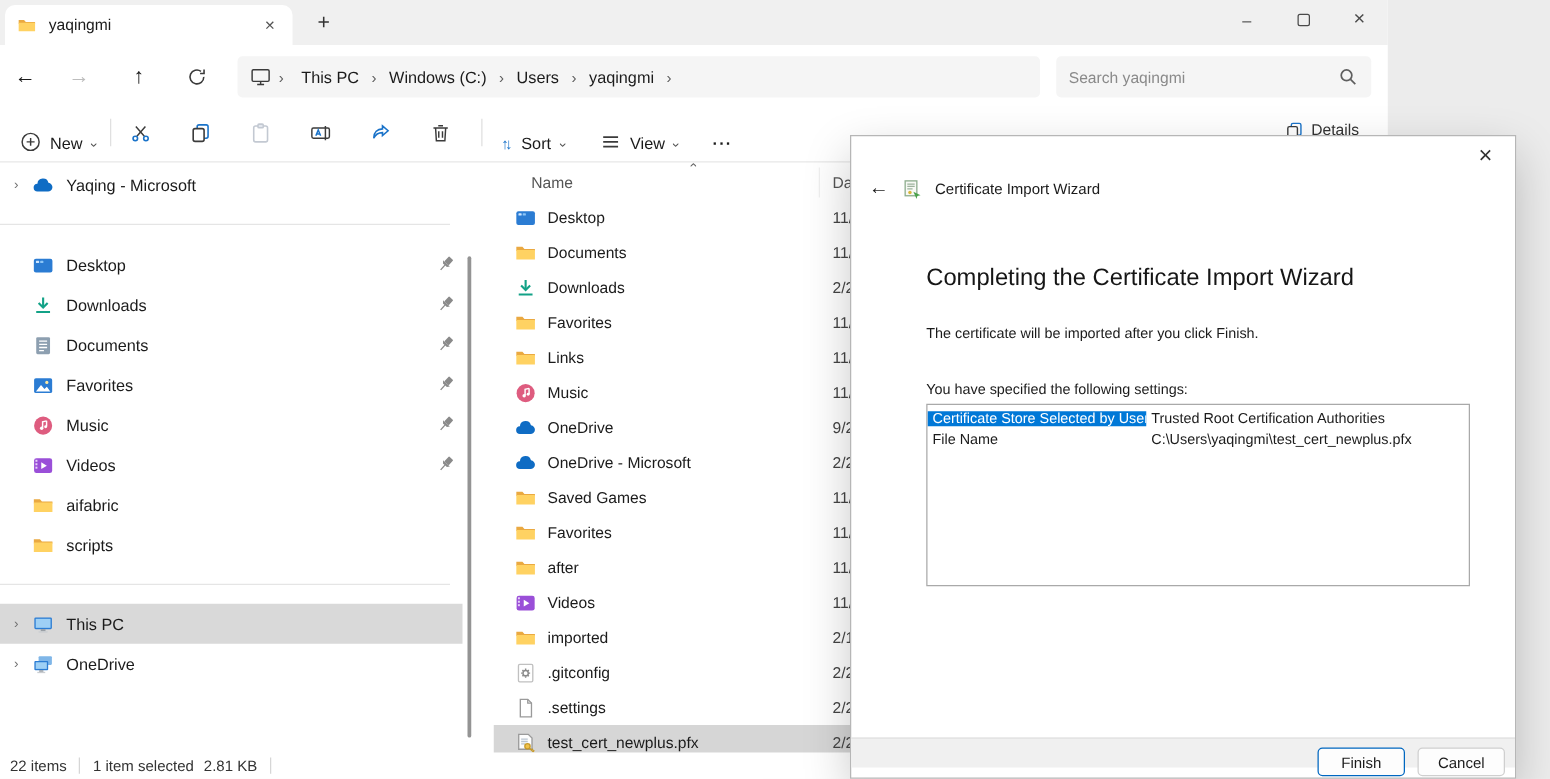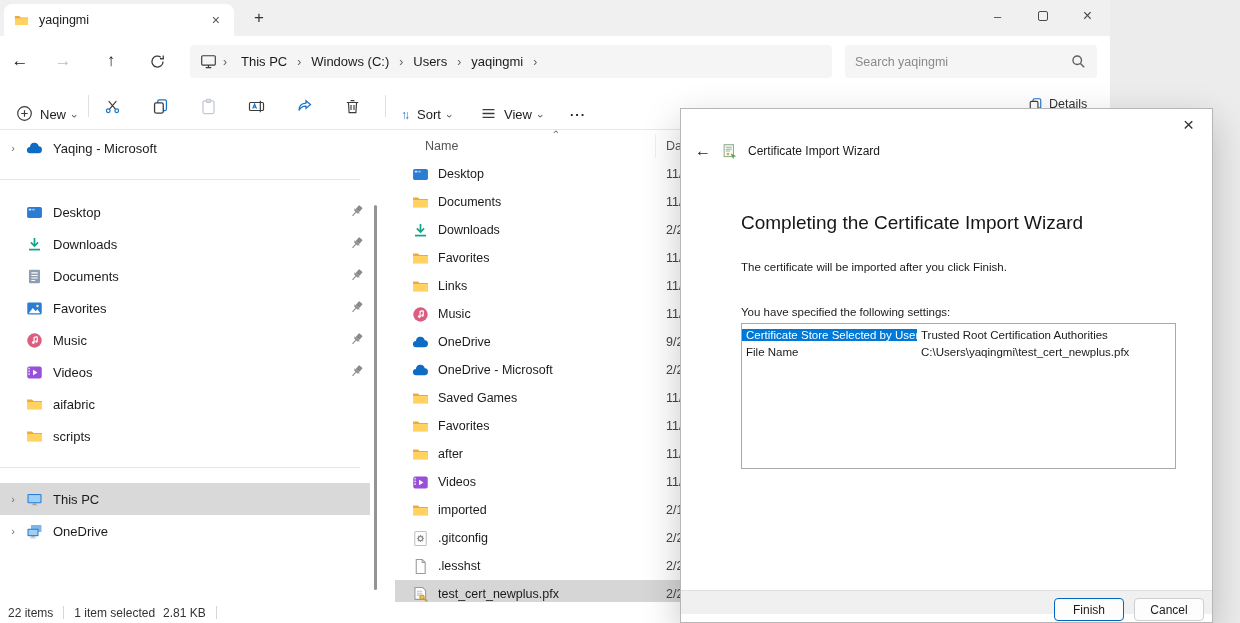--- a/index.html
+++ b/index.html
@@ -582,21 +582,21 @@
           <span class="lbl">.gitconfig</span>
           <span class="date">2/2</span>
         </div>
         <div class="frow">
           <span class="ic">
             <svg viewBox="0 0 16 16">
               <path d="M4 1.4h5.6l2.8 2.8v10.4H4z" fill="#fff" stroke="#9a9a9a"></path>
               <path d="M9.6 1.4v2.8h2.8" fill="none" stroke="#9a9a9a"></path>
             </svg>
           </span>
-          <span class="lbl">.lesshst</span>
+          <span class="lbl">.settings</span>
           <span class="date">2/2</span>
         </div>
         <div class="frow sel">
           <span class="ic">
             <svg viewBox="0 0 16 16">
               <path d="M2.8 1.4h7.2l2.8 2.8v8.4H2.8z" fill="#fdfdfd" stroke="#9a9a9a"></path>
               <g stroke="#b9c4cf">
                 <path d="M4.6 5h5M4.6 6.8h5M4.6 8.6h3"></path>
               </g>
               <circle cx="9.4" cy="10.4" r="2" fill="#f0c24b" stroke="#c79a2a"></circle>

